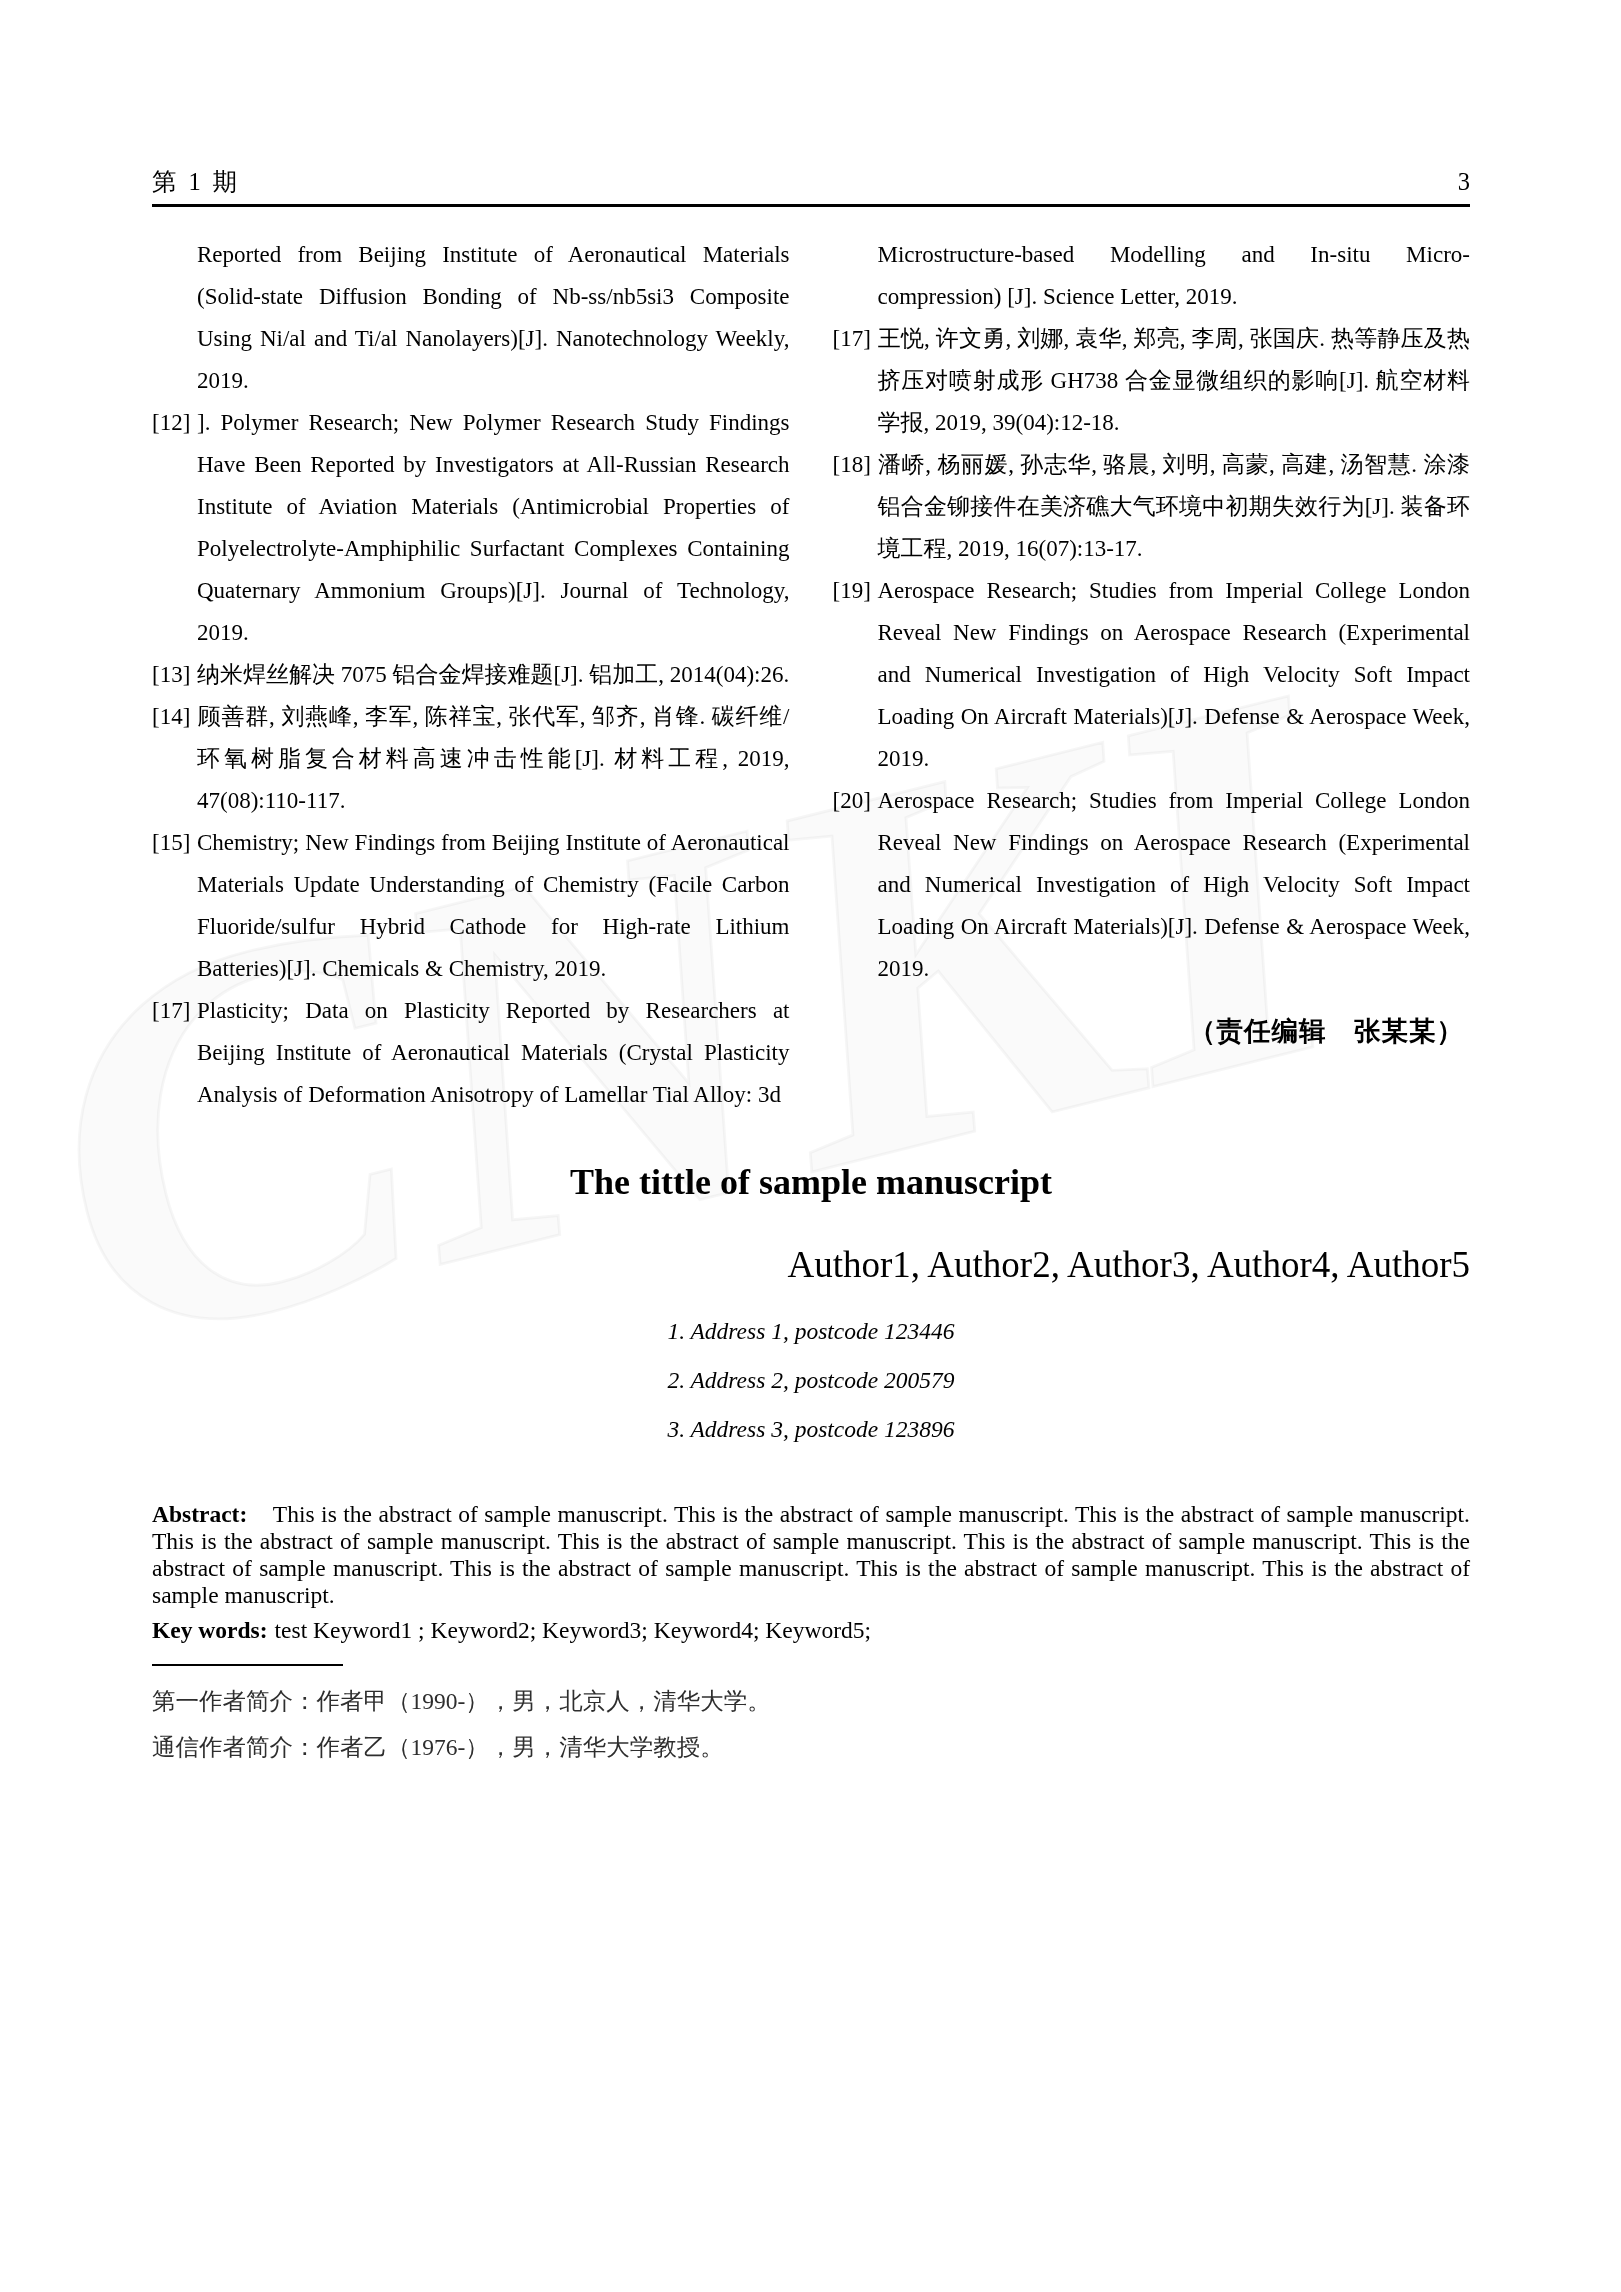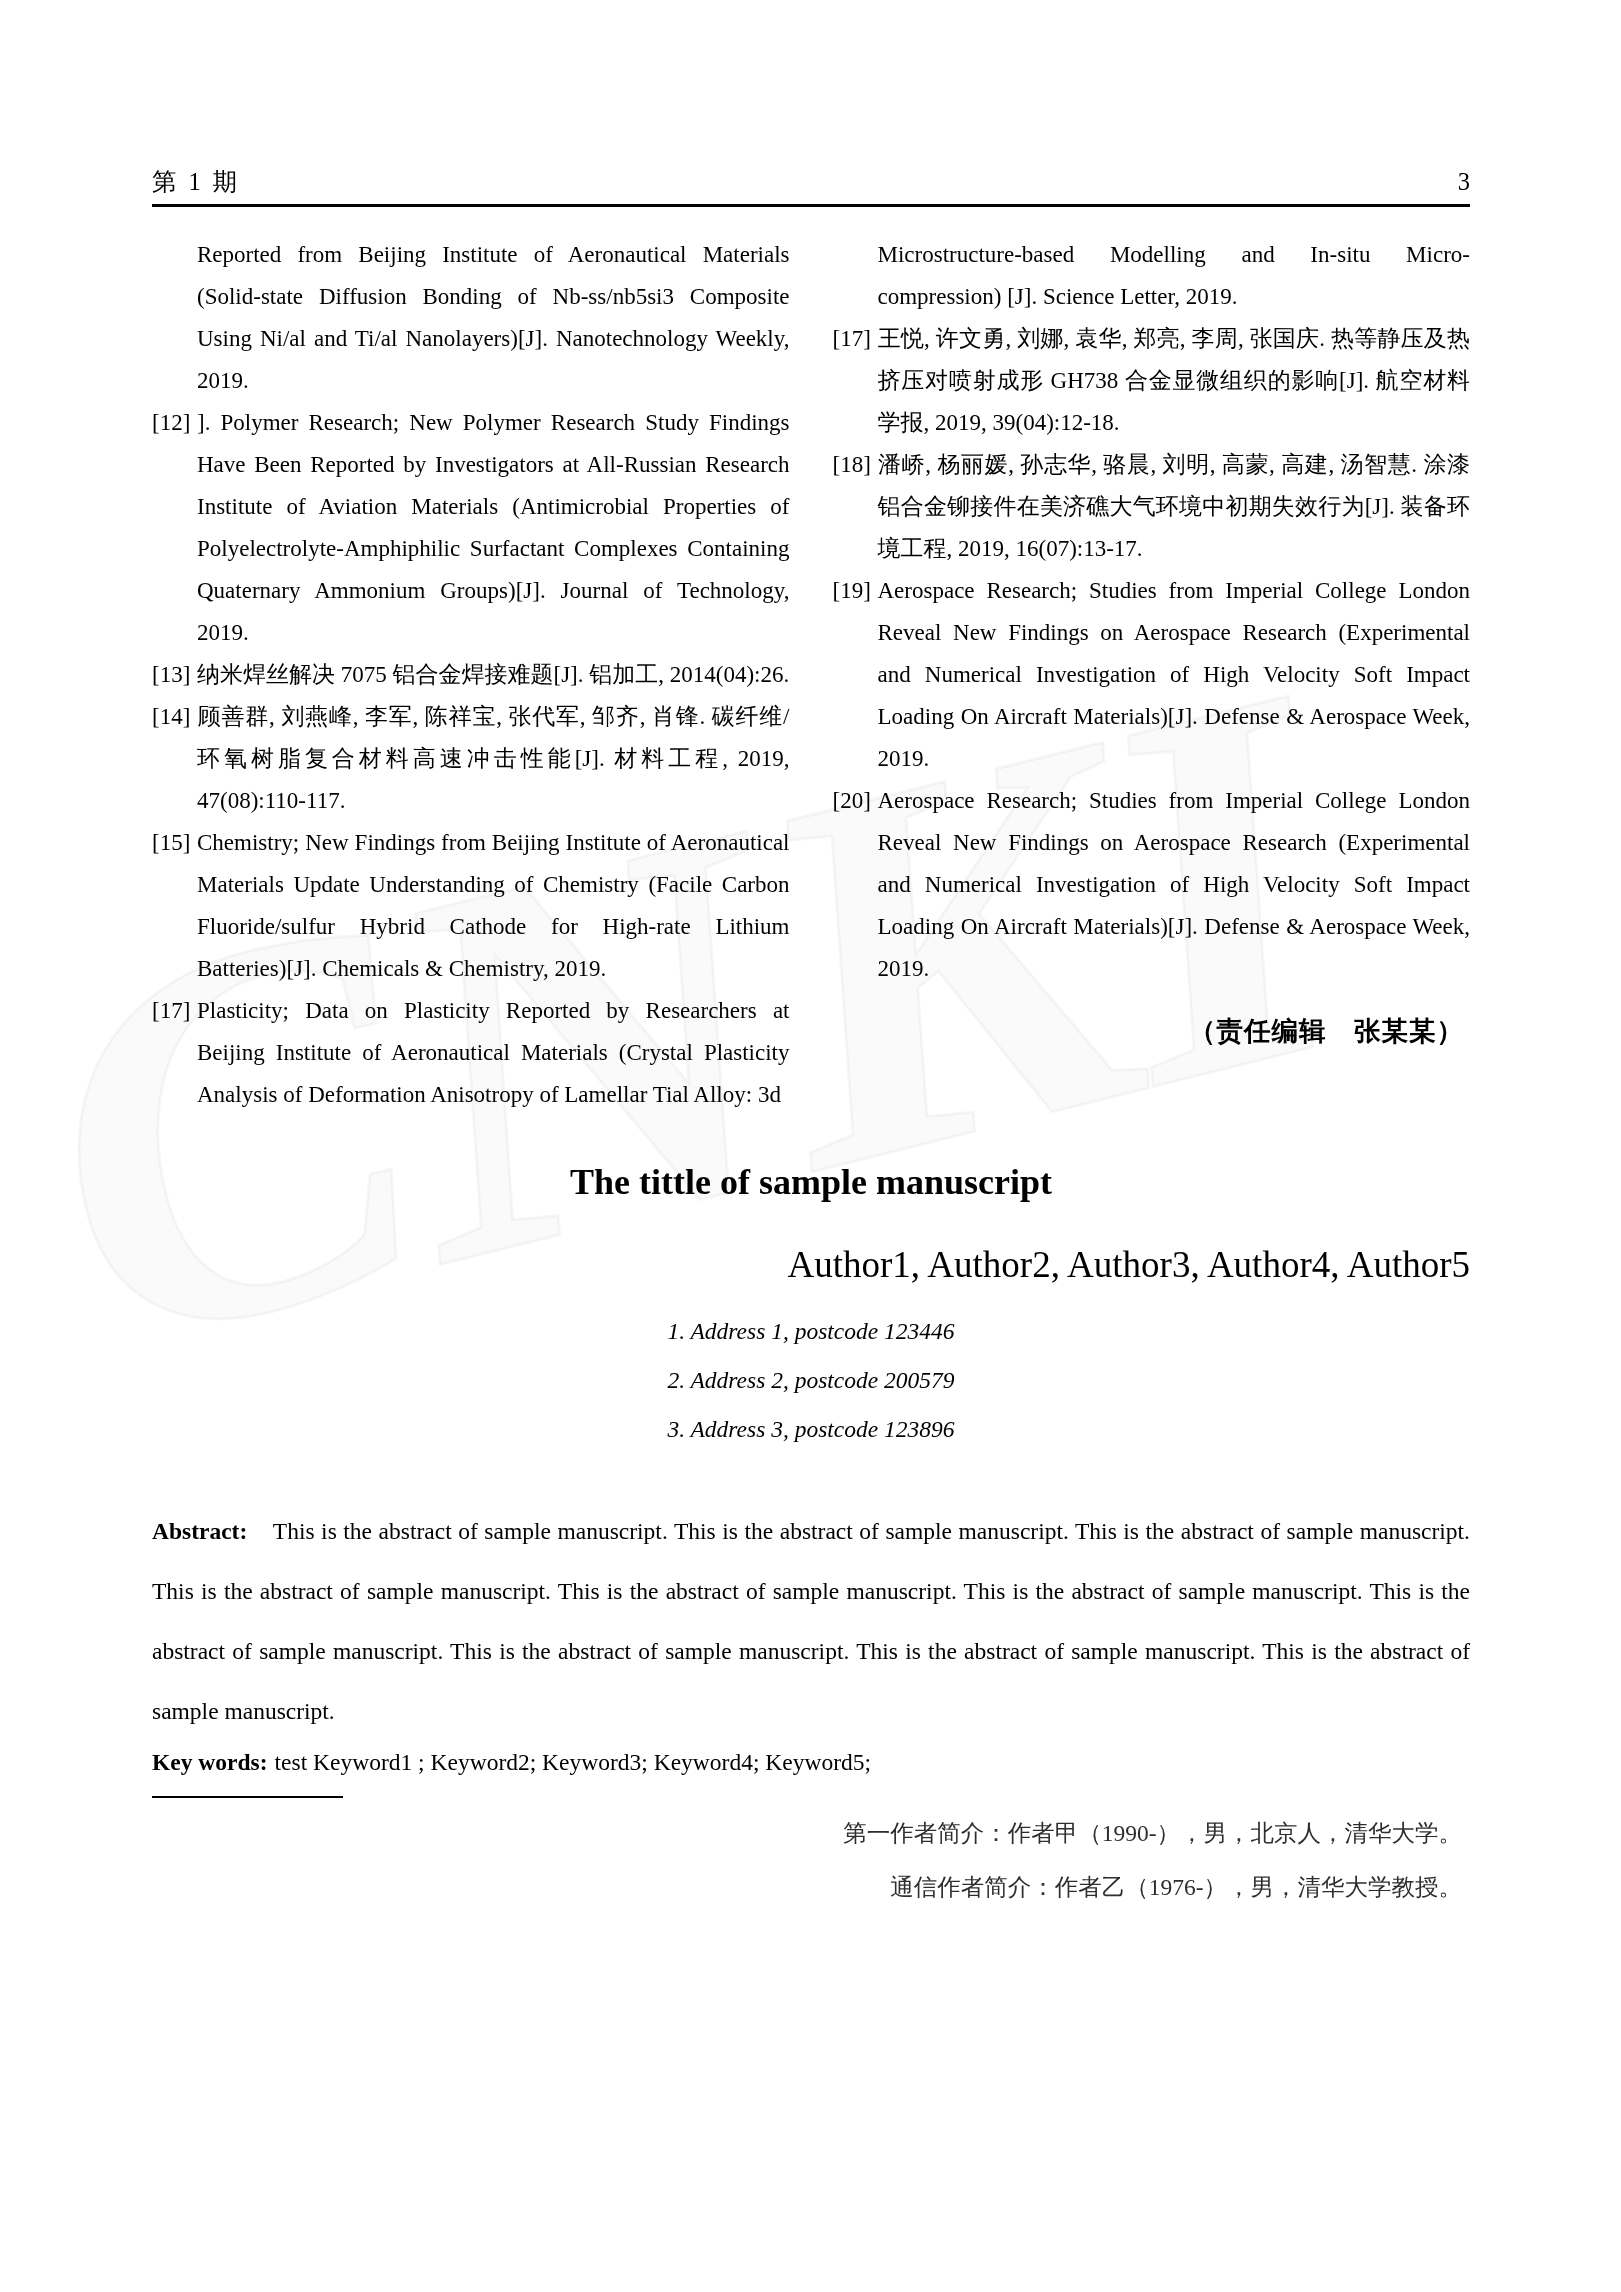--- a/index.html
+++ b/index.html
@@ -24,29 +24,29 @@
   .refs{display:grid;grid-template-columns:1fr 1fr;column-gap:43px;margin-top:27.4px;}
   .ref-col{font-size:23px;line-height:42px;text-align:justify;}
   .ref-item{margin:0;padding-left:45px;text-indent:-45px;}
   .ref-label{display:inline-block;width:45px;text-indent:0;}
   .editor-note{margin:19.6px 5.9px 0 0;text-align:right;font-weight:bold;font-size:26.5px;
     font-family:"Liberation Sans","DejaVu Sans",sans-serif;letter-spacing:1px;}
   .article-title{margin:45px 0 0 0;text-align:center;font-size:36px;font-weight:bold;line-height:1.2;}
   .article-authors{margin:39px 0 0 0;text-align:right;font-size:37px;line-height:1.2;}
   .article-addresses{margin:19.6px 0 0 0;text-align:center;font-style:italic;font-size:23.5px;}
   .article-addresses p{margin:0;line-height:49px;}
-  .abstract{margin:47px 0 0 0;font-size:23.5px;line-height:60px;text-align:justify;}
+  .abstract{margin:47px 0 0 0;font-size:23.5px;line-height:27px;text-align:justify;}
   .abstract .label,.keywords .label{font-weight:bold;}
   .abstract .label{margin-right:25.5px;}
   .keywords{margin:0;font-size:23.5px;line-height:43px;}
   .keywords .label{margin-right:7px;}
   .footnote-rule{border:none;border-top:2.9px solid #000;width:191px;margin:11.8px 0 0 0;}
   .bios{margin-top:11.8px;font-size:23.5px;color:#2e2e2e;
     font-family:"Liberation Serif","DejaVu Serif",serif;}
-  .bios p{margin:8px;line-height:46px;text-align:right;}
+  .bios p{margin:0;line-height:46px;}
 </style>
 </head>
 <body>
 
 <div class="watermark">CNKI</div>
 
 <div class="content">
 
   <div class="page-header">
     <span class="journal-issue">第 1 期</span>

